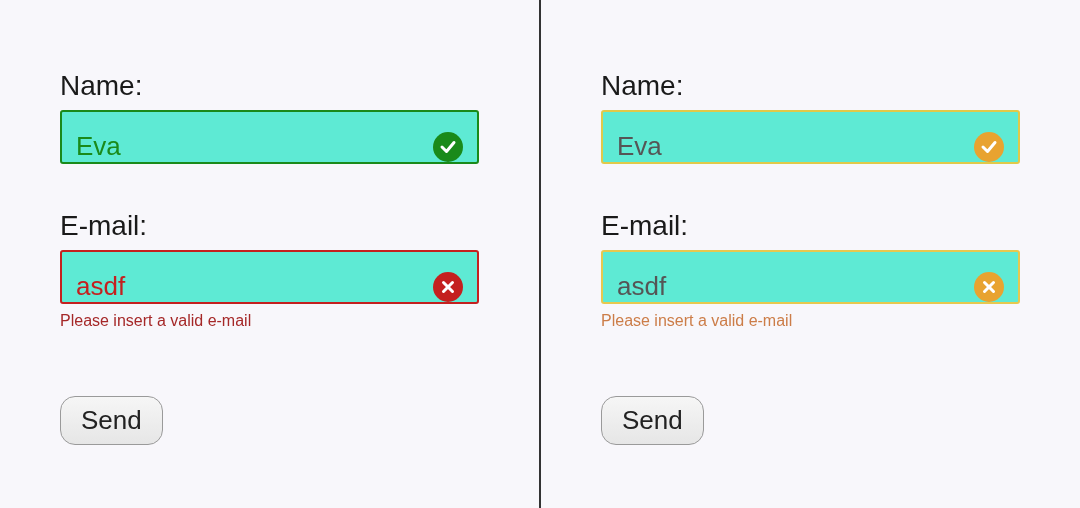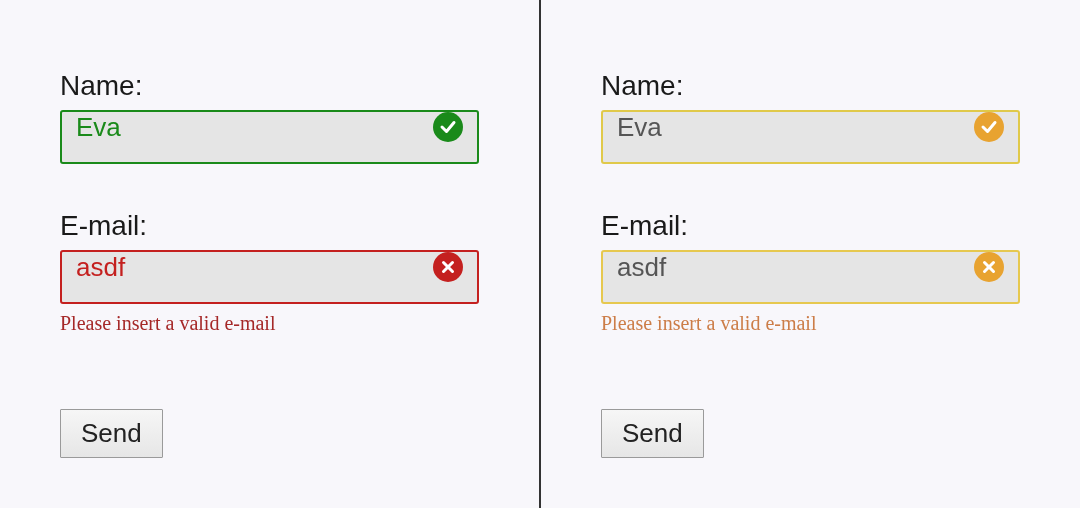--- a/index.html
+++ b/index.html
@@ -28,23 +28,23 @@
     .field-label {
       font-size: 28px;
       color: #1a1a1a;
       margin-bottom: 8px;
       display: block;
       font-weight: 400;
     }
     .input-wrap {
       position: relative;
       display: flex;
-      align-items: flex-start;
+      align-items: flex-end;
       border: 2.5px solid;
-      background: #e5e5e5;
+      background: #5eead4;
       height: 54px;
       padding: 0 14px;
       border-radius: 3px;
     }
     .input-wrap input {
       border: none;
       outline: none;
       font-size: 26px;
       background: transparent;
       flex: 1;
@@ -86,33 +86,32 @@
       flex-shrink: 0;
     }
     .icon svg {
       width: 18px;
       height: 18px;
     }
     .icon-green { background: #1a8a1a; }
     .icon-red   { background: #c4201f; }
     .icon-orange{ background: #e8a330; }
     .error-msg {
-      font-size: 20px;
+      font-size: 16px;
       margin-top: 8px;
-      font-family: Liberation Serif, serif;
     }
     .error-red { color: #a52828; }
     .error-orange { color: #cc7d48; }
     .send-btn {
-      margin-top: 28px;
+      margin-top: 20px;
       font-size: 26px;
       padding: 8px 20px;
       background: linear-gradient(#f6f6f6, #e6e6e6);
       border: 1px solid #9a9a9a;
-      border-radius: 1px;
+      border-radius: 15px;
       color: #222;
       cursor: pointer;
       font-family: inherit;
     }
   </style>
 </head>
 <body>
 
 <div class="panel panel-left">
 

